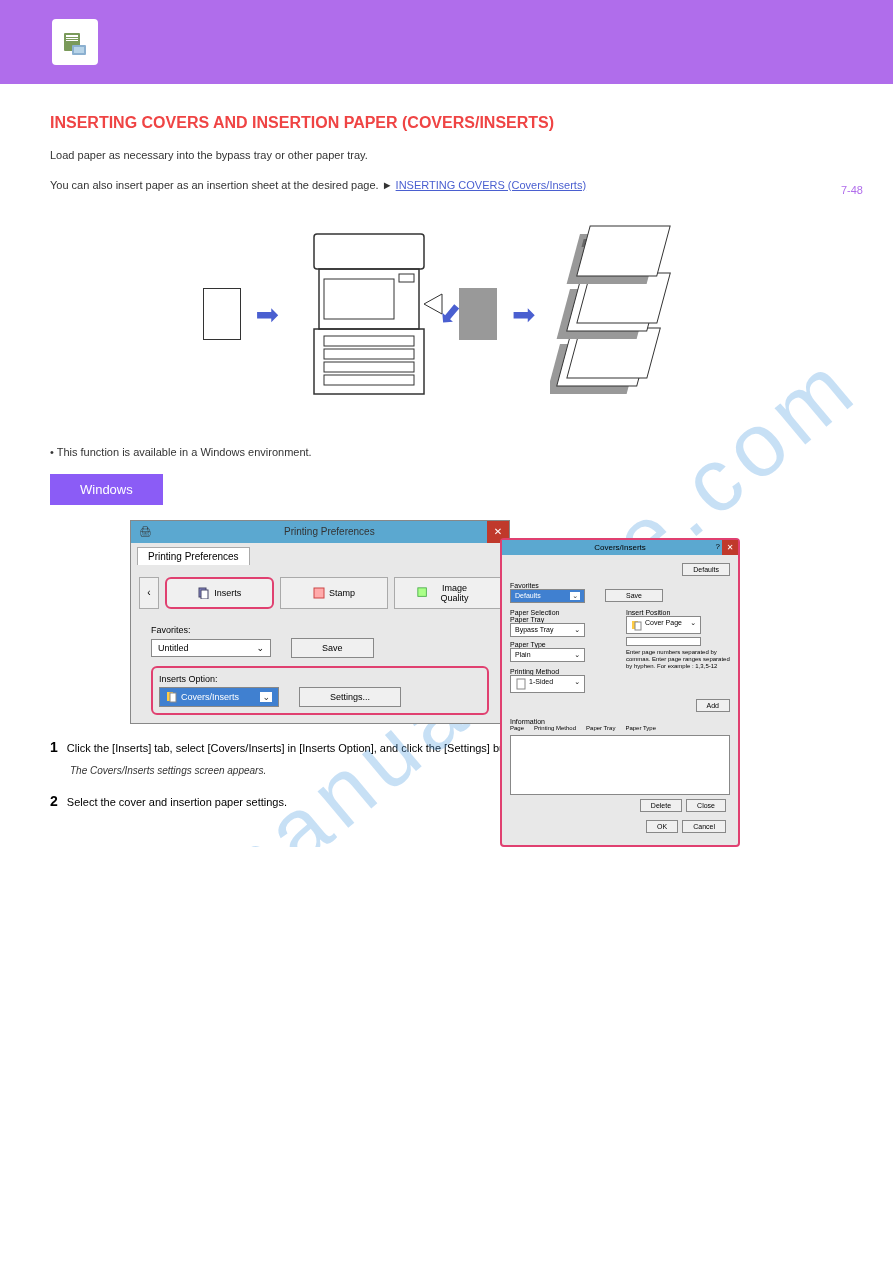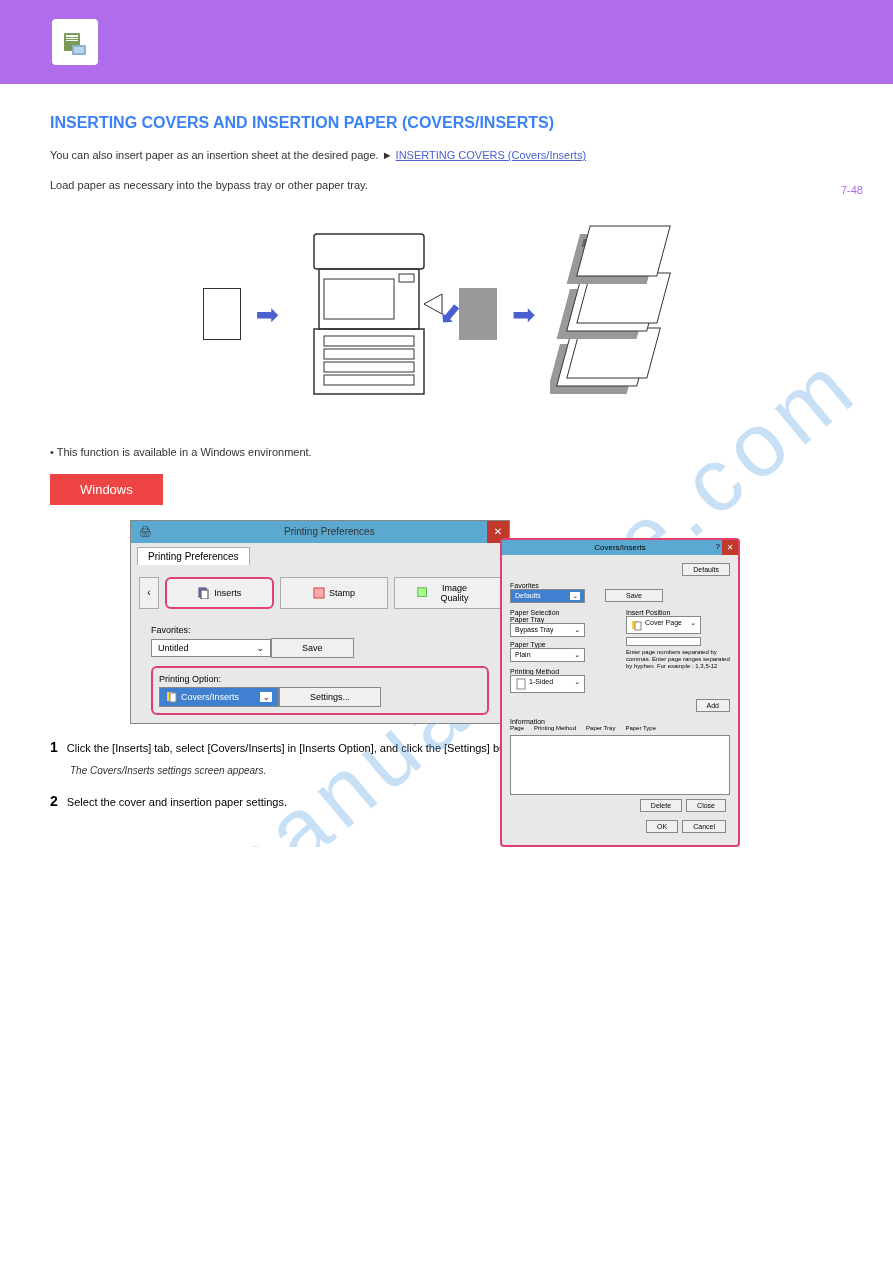--- a/index.html
+++ b/index.html
@@ -5,46 +5,46 @@
   * { margin: 0; padding: 0; box-sizing: border-box; }
   body { font-family: Arial, sans-serif; background: #fff; width: 893px; }
   
   .header-bar { background: #b06deb; height: 84px; display: flex; align-items: center; padding: 0 50px; }
   .header-icon { width: 50px; height: 50px; background: #fff; border: 2px solid #b06deb; border-radius: 6px; display: flex; align-items: center; justify-content: center; }
   .header-page { position: absolute; right: 30px; top: 100px; color: #b06deb; font-size: 11px; }
   
   .content { padding: 30px 50px; position: relative; }
   
   .section-title { color: #b06deb; font-size: 22px; margin-bottom: 15px; }
-  .section-subtitle { color: #3b82f6; font-size: 16px; margin-bottom: 15px; }
+  .section-subtitle { color: #ef4444; font-size: 16px; margin-bottom: 15px; }
   .body-text { font-size: 11px; line-height: 1.6; color: #333; margin-bottom: 12px; }
   
   .diagram { display: flex; align-items: center; justify-content: center; gap: 15px; margin: 30px 0 40px; position: relative; }
   .page-rect { width: 38px; height: 52px; border: 1px solid #333; background: #fff; }
   .arrow { font-size: 28px; color: #4a5fd0; }
   .printer { width: 150px; height: 180px; position: relative; }
   .grey-rect { width: 38px; height: 52px; background: #999; }
   .output-stack { width: 140px; height: 180px; position: relative; }
   
-  .windows-label { display: inline-block; background: #ef4444; color: #fff; padding: 8px 30px; font-size: 13px; margin-bottom: 15px; }
+  .windows-label { display: inline-block; background: #8b5cf6; color: #fff; padding: 8px 30px; font-size: 13px; margin-bottom: 15px; }
   
   .screenshot-container { position: relative; margin-left: 80px; }
   .main-window { width: 380px; background: #d4e8f0; border: 1px solid #888; position: relative; }
   .titlebar { background: #5ba8d0; height: 22px; display: flex; align-items: center; padding: 0 8px; font-size: 10px; color: #333; position: relative; }
   .titlebar-close { position: absolute; right: 0; top: 0; width: 22px; height: 22px; background: #c0392b; color: #fff; display: flex; align-items: center; justify-content: center; font-size: 10px; }
   .tab-row { background: #e8e8e8; padding: 4px 6px; font-size: 10px; }
   .tab-active { display: inline-block; background: #fff; padding: 3px 10px; border: 1px solid #aaa; border-bottom: none; }
   .toolbar-row { display: flex; gap: 6px; padding: 8px; background: #e8e8e8; }
   .tool-btn { flex: 1; background: #f0f0f0; border: 1px solid #aaa; padding: 5px 22px; font-size: 9px; text-align: center; display: flex; align-items: center; justify-content: center; gap: 4px; }
   .tool-btn.highlighted { border: 2px solid #e04070; border-radius: 6px; }
   .nav-arrow { width: 20px; background: #f0f0f0; border: 1px solid #aaa; display: flex; align-items: center; justify-content: center; font-size: 10px; }
   
   .form-section { padding: 8px 20px; background: #e8e8e8; font-size: 9px; }
   .form-label { font-size: 9px; margin-bottom: 3px; }
-  .form-row { display: flex; gap: 0; align-items: center; margin-bottom: 8px; }
+  .form-row { display: flex; gap: 20px; align-items: center; margin-bottom: 8px; }
   .dropdown { background: #fff; border: 1px solid #888; padding: 3px 6px; font-size: 9px; width: 120px; display: flex; justify-content: space-between; align-items: center; }
   .btn-wide { background: #f0f0f0; border: 1px solid #888; padding: 4px 30px; font-size: 9px; }
   .highlighted-box { border: 2px solid #e04070; border-radius: 6px; padding: 6px; }
   
   .callout { position: absolute; left: 370px; top: 18px; width: 240px; background: #e8e8e8; border: 2px solid #e04070; border-radius: 4px; font-size: 7px; }
   .callout-title { background: #5ba8d0; padding: 3px 8px; font-size: 8px; text-align: center; position: relative; }
   .callout-title-close { position: absolute; right: 0; top: 0; background: #c0392b; color: #fff; width: 16px; height: 100%; display: flex; align-items: center; justify-content: center; }
   .callout-body { padding: 8px; }
   .callout-row { margin-bottom: 6px; }
   .callout-dd { background: #fff; border: 1px solid #888; padding: 2px 4px; font-size: 7px; width: 75px; display: inline-flex; justify-content: space-between; }
@@ -79,25 +79,25 @@
   </div>
 </div>
 
 <div class="content">
   <div class="header-page">7-48</div>
   
   <div class="watermark">manualshive.com</div>
   
   <h2 class="section-subtitle">INSERTING COVERS AND INSERTION PAPER (COVERS/INSERTS)</h2>
   
+  <p class="body-text">Load paper as necessary into the bypass tray or other paper tray.</p>
   <p class="body-text">
     <span>You can also insert paper as an insertion sheet at the desired page. ► </span>
     <span style="color:#4a5fd0;text-decoration:underline">INSERTING COVERS (Covers/Inserts)</span>
   </p>
-  <p class="body-text">Load paper as necessary into the bypass tray or other paper tray.</p>
   
   <div class="diagram">
     <div class="page-rect"></div>
     <span class="arrow">➡</span>
     <svg class="printer" viewBox="0 0 150 180">
       <rect x="20" y="10" width="110" height="35" fill="none" stroke="#333" stroke-width="1.5" rx="3"></rect>
       <rect x="25" y="45" width="100" height="60" fill="none" stroke="#333" stroke-width="1.5"></rect>
       <rect x="30" y="55" width="70" height="40" fill="none" stroke="#333"></rect>
       <rect x="105" y="50" width="15" height="8" fill="none" stroke="#333"></rect>
       <rect x="20" y="105" width="110" height="65" fill="none" stroke="#333" stroke-width="1.5"></rect>
@@ -170,21 +170,21 @@
       <div class="form-section">
         <div class="form-label">Favorites:</div>
         <div class="form-row">
           <div class="dropdown">
             <span>Untitled</span>
             <span>⌄</span>
           </div>
           <button class="btn-wide">Save</button>
         </div>
         <div class="highlighted-box">
-          <div class="form-label">Printing Option:</div>
+          <div class="form-label">Inserts Option:</div>
           <div class="form-row" style="margin-bottom:0">
             <div class="dropdown" style="background:#4080d0;color:#fff">
               <span style="display:flex;align-items:center;gap:3px">
                 <span class="icon-box"><svg viewBox="0 0 12 12">
                       <rect x="1" y="1" width="6" height="9" fill="#fc4"></rect>
                       <rect x="4" y="2" width="6" height="9" fill="#fff" stroke="#888"></rect>
                     </svg></span>
                 <span>Covers/Inserts</span>
               </span>
               <span style="background:#fff;color:#333;padding:0 2px">⌄</span>

